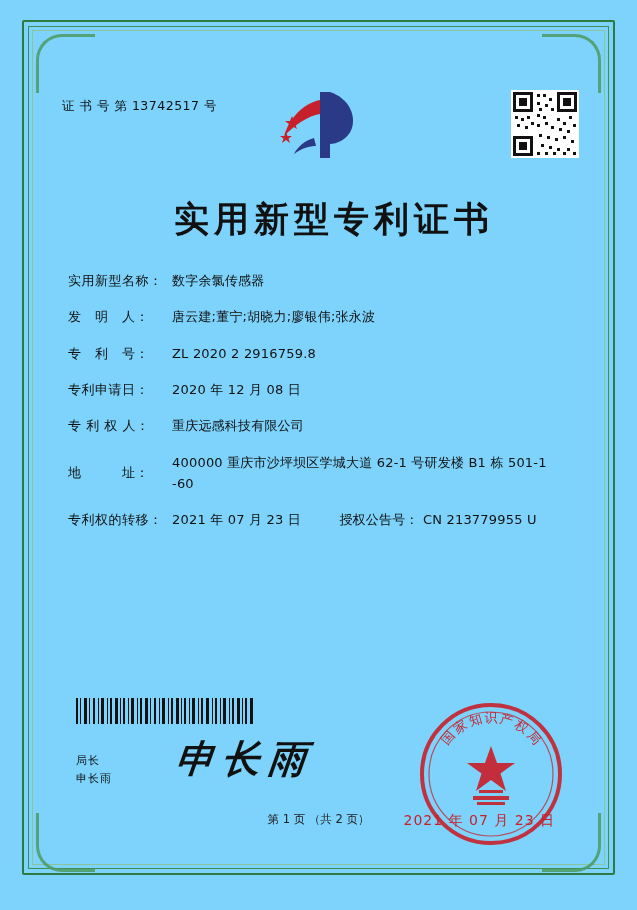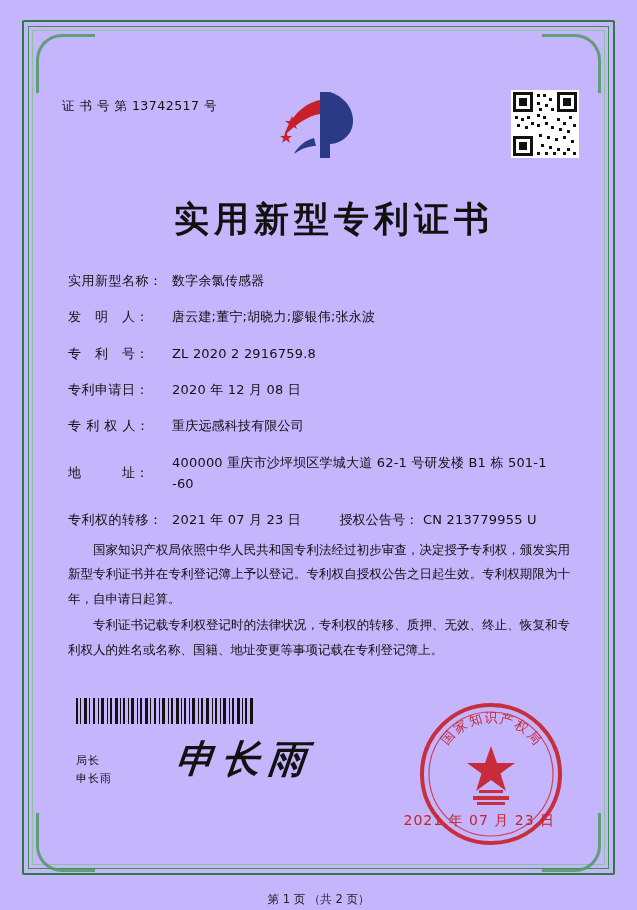--- a/index.html
+++ b/index.html
@@ -15,21 +15,21 @@
     overflow: hidden;
     position: relative;
   }
 
   
   .cert {
     position: absolute;
     left: 0; top: 0;
     width: 637px;
     height: 910px;
-    background: #c4b5fd;
+    background: #7dd3fc;
   }
 
   .border-outer {
     position: absolute;
     left: 22px;
     top: 20px;
     width: 593px;
     height: 855px;
     border: 2px solid #2f7a3f;
     border-radius: 2px;
@@ -207,21 +207,21 @@
     color: #c8202a;
     letter-spacing: 1px;
     font-family: "DejaVu Sans", "Liberation Sans", sans-serif;
   }
 
   
   .page-no {
     position: absolute;
     left: 0;
     right: 0;
-    top: 892px;
+    top: 812px;
     text-align: center;
     font-size: 11.5px;
     color: #222;
   }
   .back-note {
     position: absolute;
     left: 0;
     right: 0;
     top: 886px;
     text-align: center;
@@ -355,24 +355,20 @@
       <span class="label">专利权的转移：</span>
       <span class="value">
         <span>2021 年 07 月 23 日</span>
         <span class="inline-extra">授权公告号：</span>
         <span>CN 213779955 U</span>
       </span>
     </div>
 
   </div>
 
-  <div class="paras">
-    <p>国家知识产权局依照中华人民共和国专利法经过初步审查，决定授予专利权，颁发实用新型专利证书并在专利登记簿上予以登记。专利权自授权公告之日起生效。专利权期限为十年，自申请日起算。</p>
-    <p>专利证书记载专利权登记时的法律状况，专利权的转移、质押、无效、终止、恢复和专利权人的姓名或名称、国籍、地址变更等事项记载在专利登记簿上。</p>
-  </div>
 
   <div class="barcode">
     <svg viewBox="0 0 178 26" width="178" height="26" preserveAspectRatio="none" aria-hidden="true">
       <g fill="#111">
         <rect x="0" y="0" width="2" height="26"></rect>
           <rect x="4" y="0" width="1" height="26"></rect>
         <rect x="8" y="0" width="3" height="26"></rect>
           <rect x="13" y="0" width="1" height="26"></rect>
         <rect x="17" y="0" width="2" height="26"></rect>
           <rect x="22" y="0" width="1" height="26"></rect>

